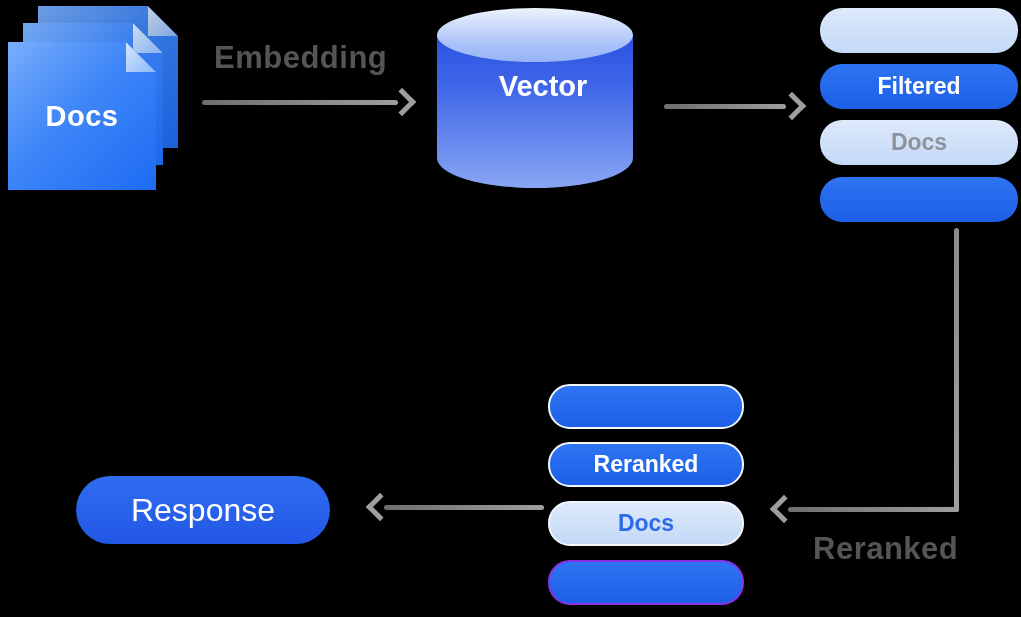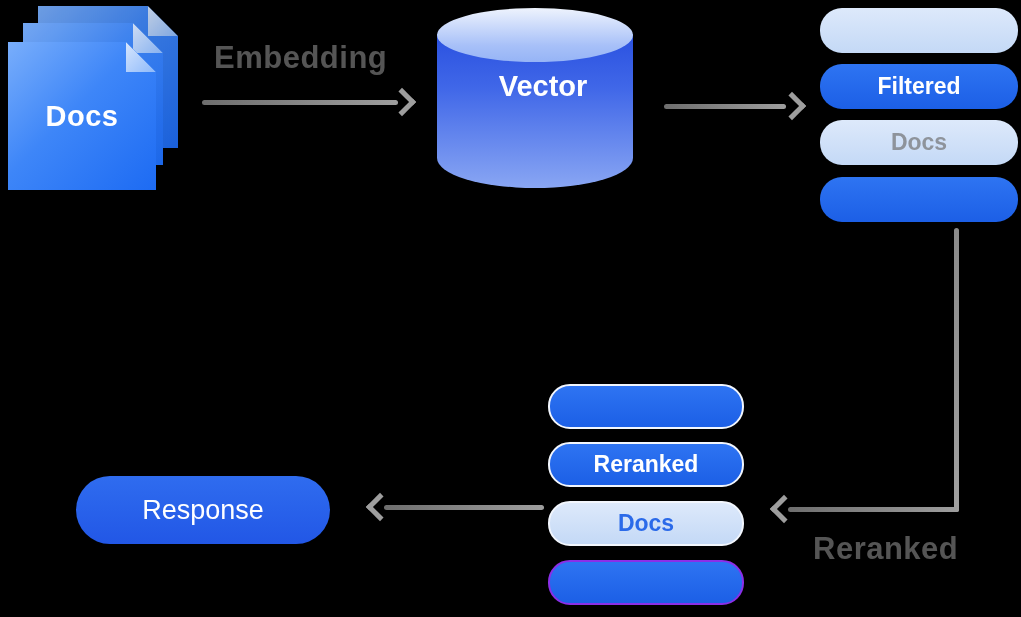--- a/index.html
+++ b/index.html
@@ -89,21 +89,21 @@
   .rpill1 { top:384px; }
   .rpill2 { top:442px; }
   .rpill3 { top:501px; }
   .rpill4 { top:560px; }
 
   
   .response-pill {
     position:absolute; left:76px; top:476px; width:254px; height:68px;
     border-radius:34px; background:linear-gradient(180deg,#2f6cef,#2257e6);
     display:flex; align-items:center; justify-content:center;
-    color:#fff; font-size:27px; font-weight:500;
+    color:#fff; font-size:32px; font-weight:500;
     box-shadow:0 4px 8px rgba(0,0,0,0.45);
   }
 </style>
 </head>
 <body>
 
 <div class="canvas">
 
   <div class="docs-stack">
     <div class="page page-back">

